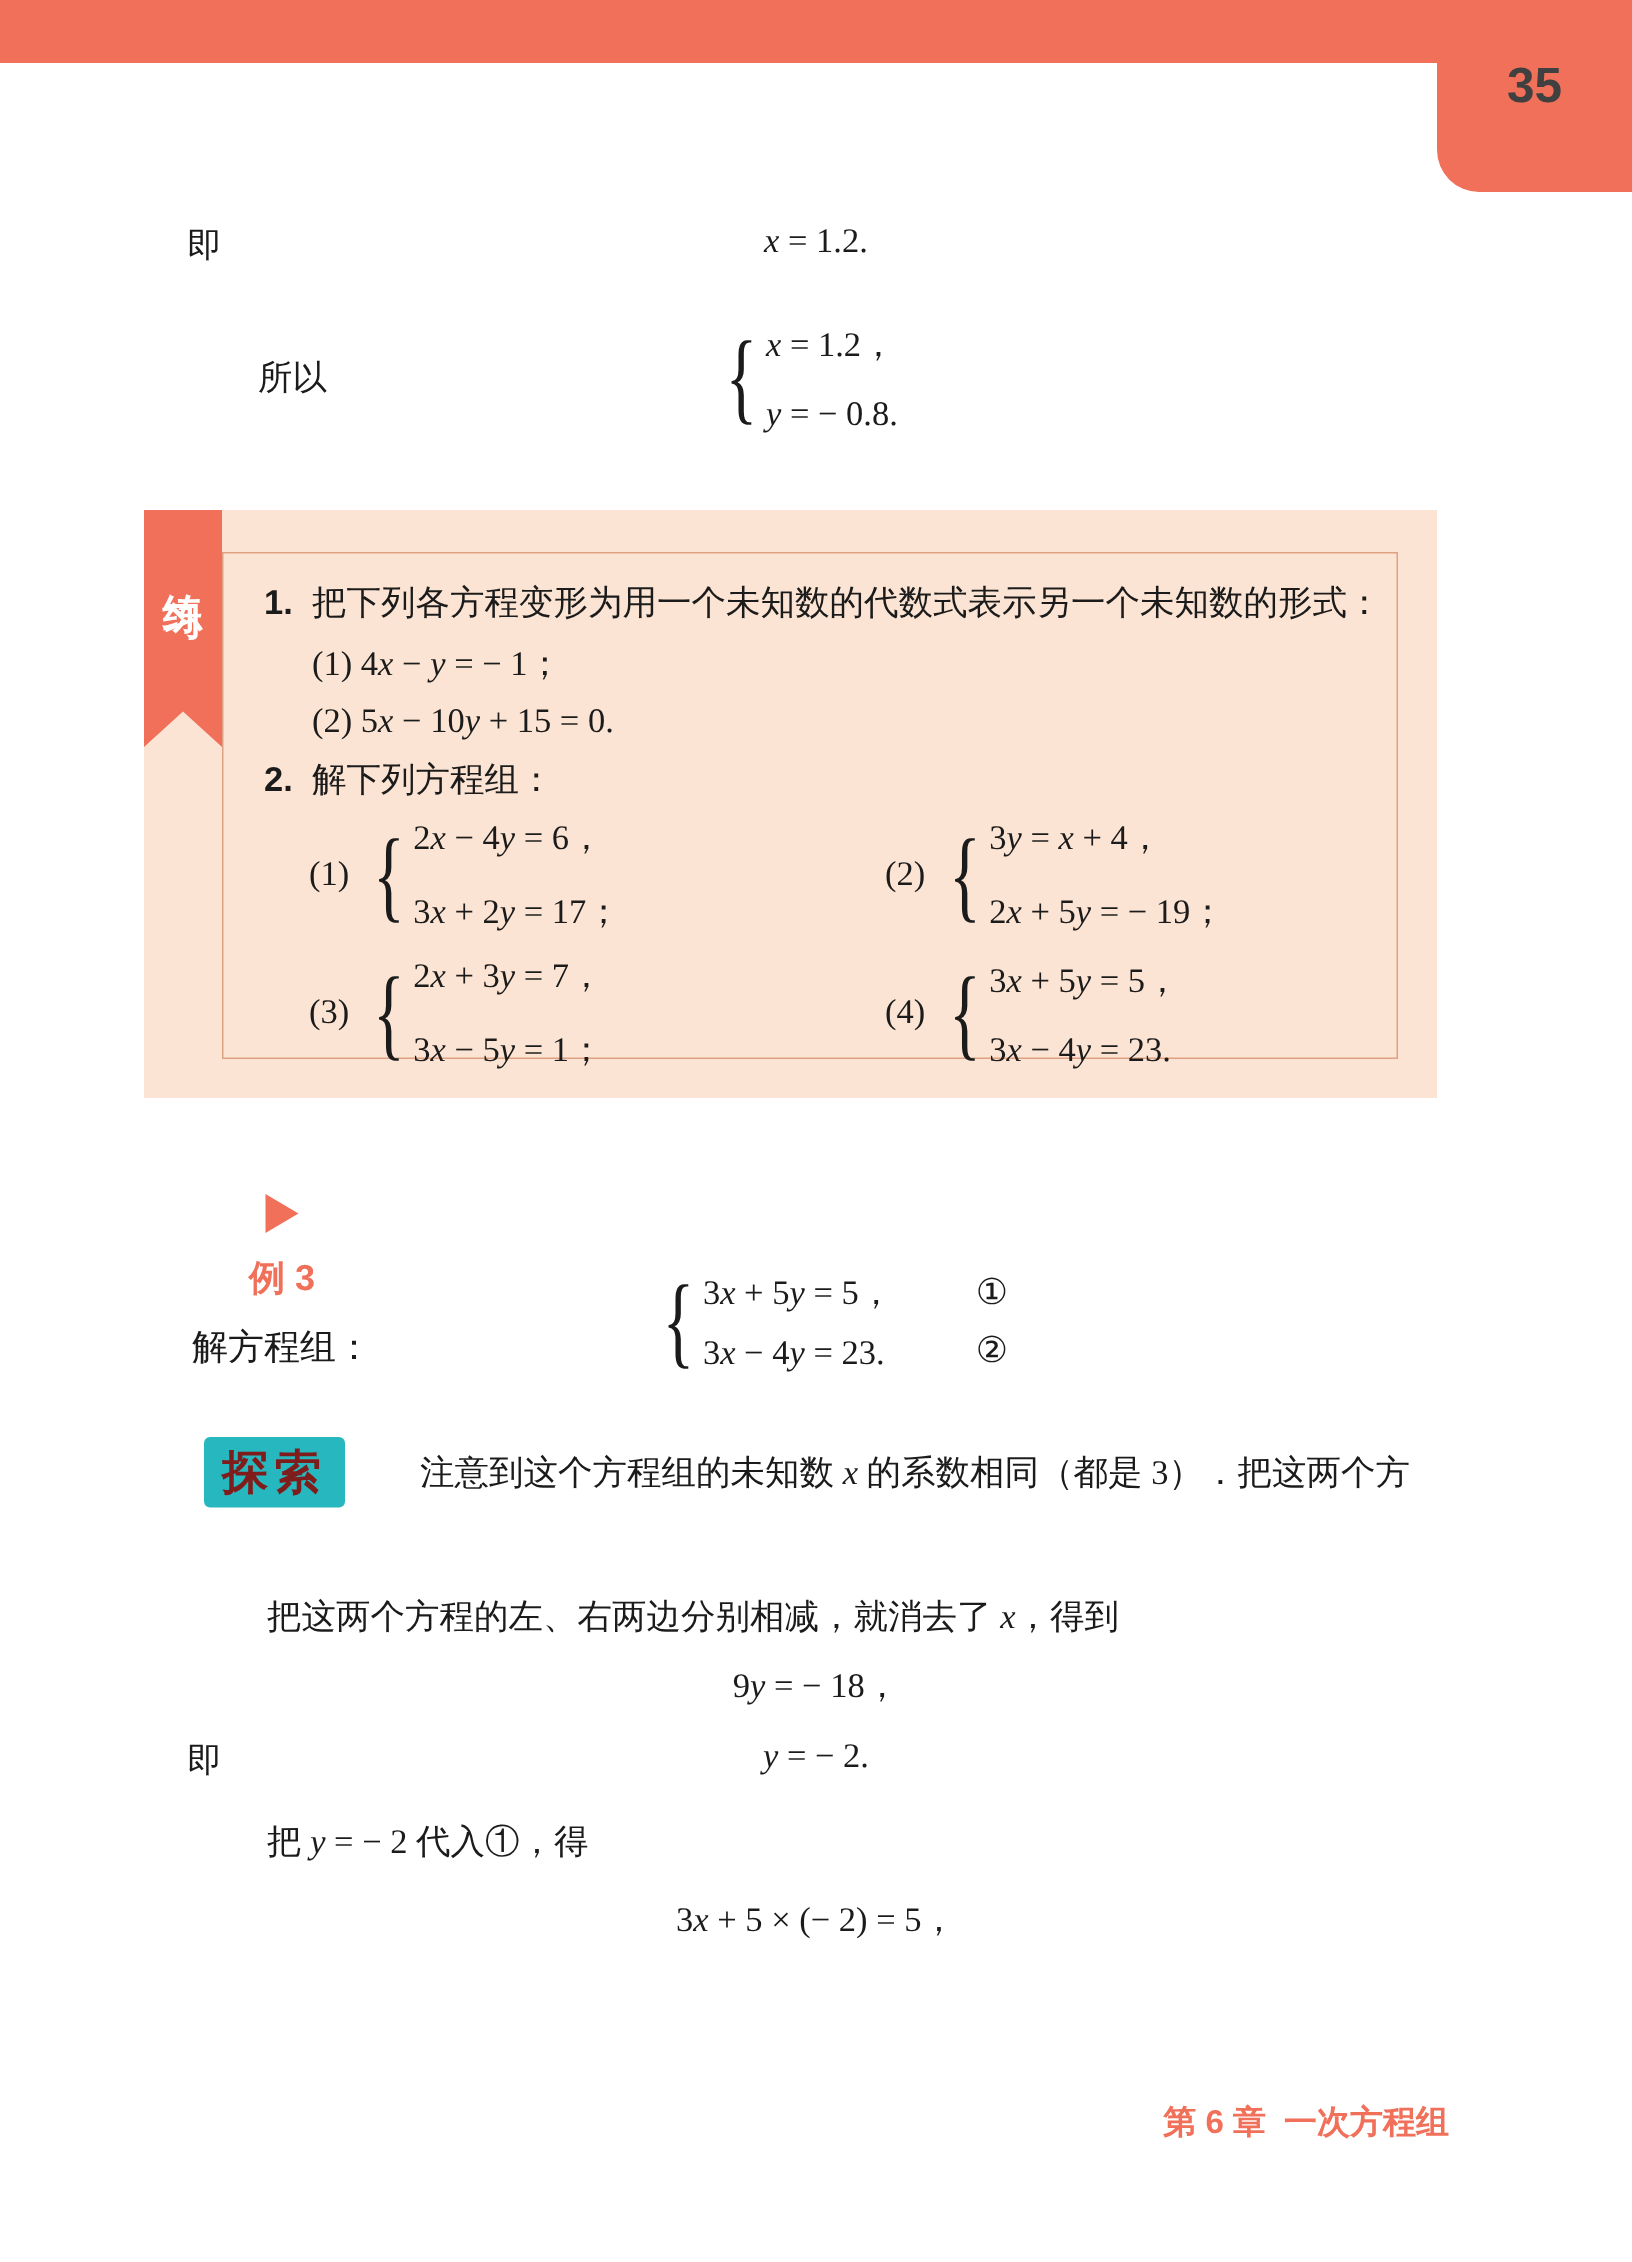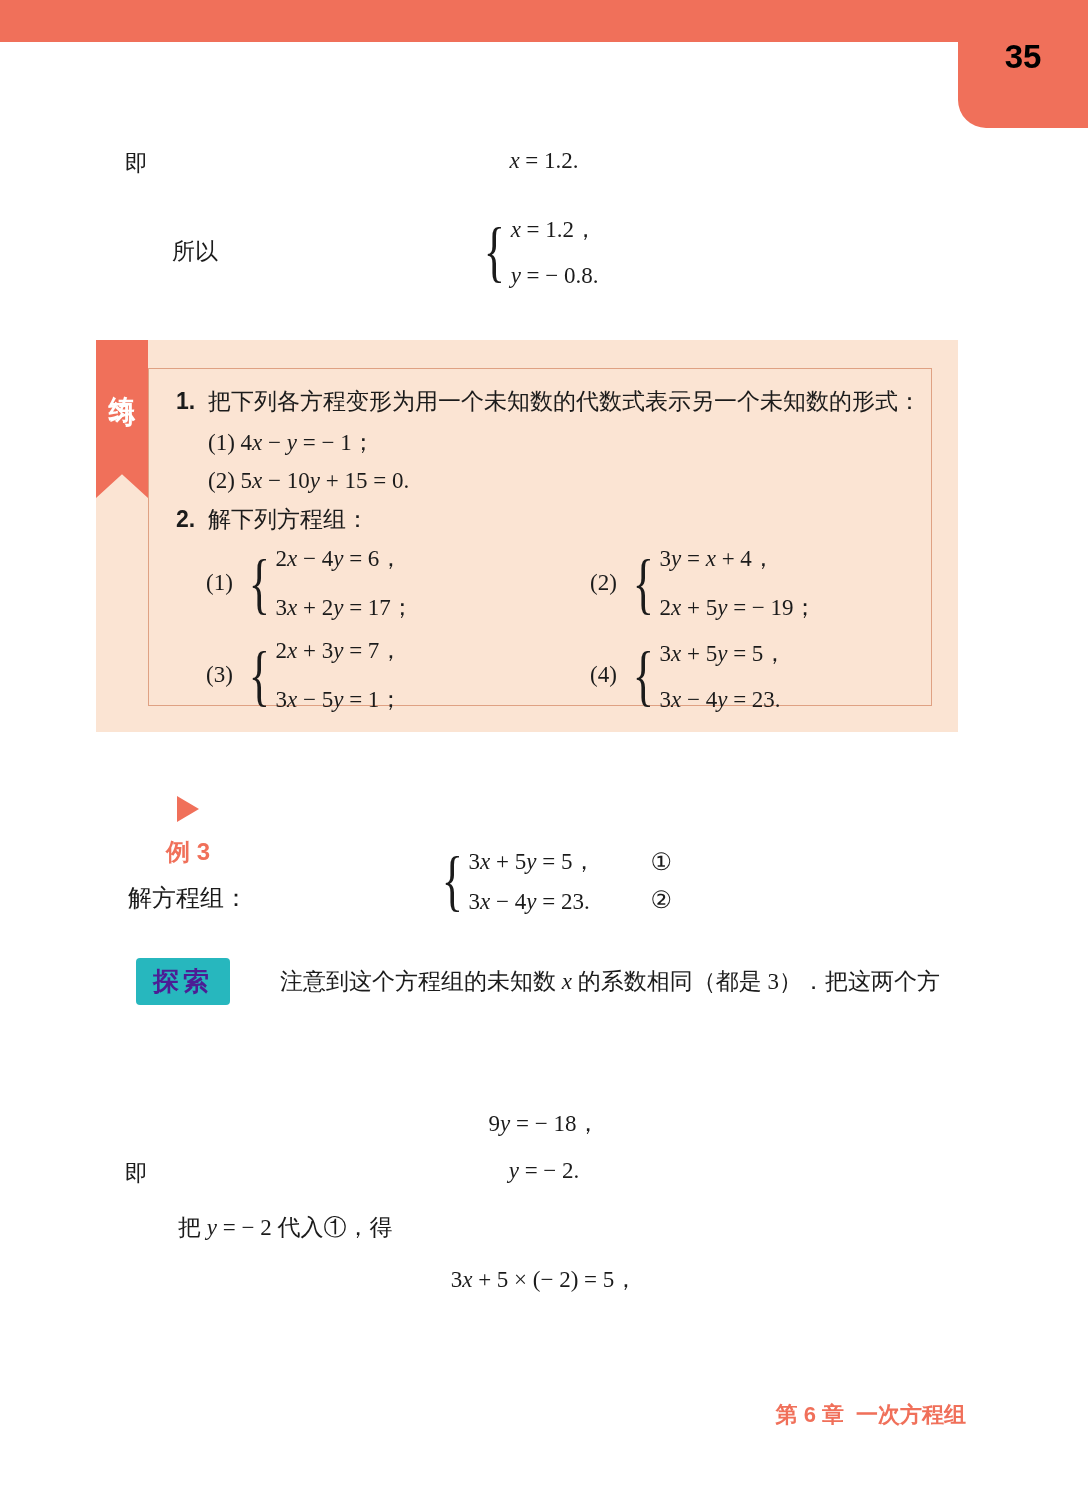--- a/index.html
+++ b/index.html
@@ -3,21 +3,21 @@
 <meta charset="utf-8">
 <style>
   * { margin:0; padding:0; box-sizing:border-box; }
   body { background:#ffffff; font-family:"Liberation Serif","DejaVu Serif",serif; color:#1b1b1b; }
   .page { position:relative; width:1088px; height:1508px; margin:0 auto; background:#ffffff; overflow:hidden; }
 
   
   .topbar { position:absolute; top:0; left:0; width:100%; height:42px; background:#f0705a; }
   .page-tab { position:absolute; top:0; right:0; width:130px; height:128px; background:#f0705a;
               border-radius:0 0 0 28px; display:flex; align-items:center; justify-content:center; }
-  .page-num { color:#000000; font-size:33px; font-weight:bold; font-family:"Liberation Sans",sans-serif; margin-top:-14px; }
+  .page-num { color:#404040; font-size:33px; font-weight:bold; font-family:"Liberation Sans",sans-serif; margin-top:-14px; }
 
   .serif-txt { font-size:23px; }
   .math { font-size:23px; }
   .math i { font-style:italic; }
 
   .abs { position:absolute; }
   .center-row { position:absolute; left:0; width:100%; text-align:center; }
 
   
   .sys { display:inline-flex; align-items:center; }
@@ -43,21 +43,21 @@
 
   
   .example-row { position:absolute; left:128px; top:796px; display:flex; align-items:center; gap:14px;flex-direction:column; }
   .tri { width:0; height:0; border-left:22px solid #f0705a; border-top:13px solid transparent; border-bottom:13px solid transparent; }
   .example-label { color:#f0705a; font-weight:bold; font-family:"Liberation Sans",sans-serif; font-size:24px; }
   .example-title { font-size:24px; }
 
   
   .explore-tag { position:absolute; left:136px; top:958px; width:94px; height:47px; background:#27b7be;
                  border-radius:4px; display:flex; align-items:center; justify-content:center; }
-  .explore-tag span { color:#4c1d95; font-size:26px; font-weight:bold; font-family:"Liberation Sans",sans-serif; letter-spacing:4px; }
+  .explore-tag span { color:#7f1d1d; font-size:31px; font-weight:bold; font-family:"Liberation Sans",sans-serif; letter-spacing:4px; }
 
   .footer { position:absolute; top:1400px; right:122px; display:flex; gap:12px;
             color:#f0705a; font-weight:bold; font-family:"Liberation Sans",sans-serif; font-size:22px; }
 </style>
 </head>
 <body>
 
 <div class="page">
 
   <div class="topbar"></div>
@@ -168,20 +168,21 @@
         <span>②</span>
       </div>
     </div>
   </div>
 
   <div class="explore-tag">
     <span>探索</span>
   </div>
   <div class="abs serif-txt" style="left:280px; top:966px;">注意到这个方程组的未知数 <i>x</i> 的系数相同（都是 3）．把这两个方</div>
 
+  <div class="abs serif-txt" style="left:178px; top:1062px;">把这两个方程的左、右两边分别相减，就消去了 <i>x</i>，得到</div>
 
   <div class="center-row" style="top:1108px;">
     <span class="math">9<i>y</i> = − 18，</span>
   </div>
 
   <div class="center-row" style="top:1158px;">
     <span class="abs serif-txt" style="left:125px;">即</span>
     <span class="math"><i>y</i> = − 2.</span>
   </div>
 

